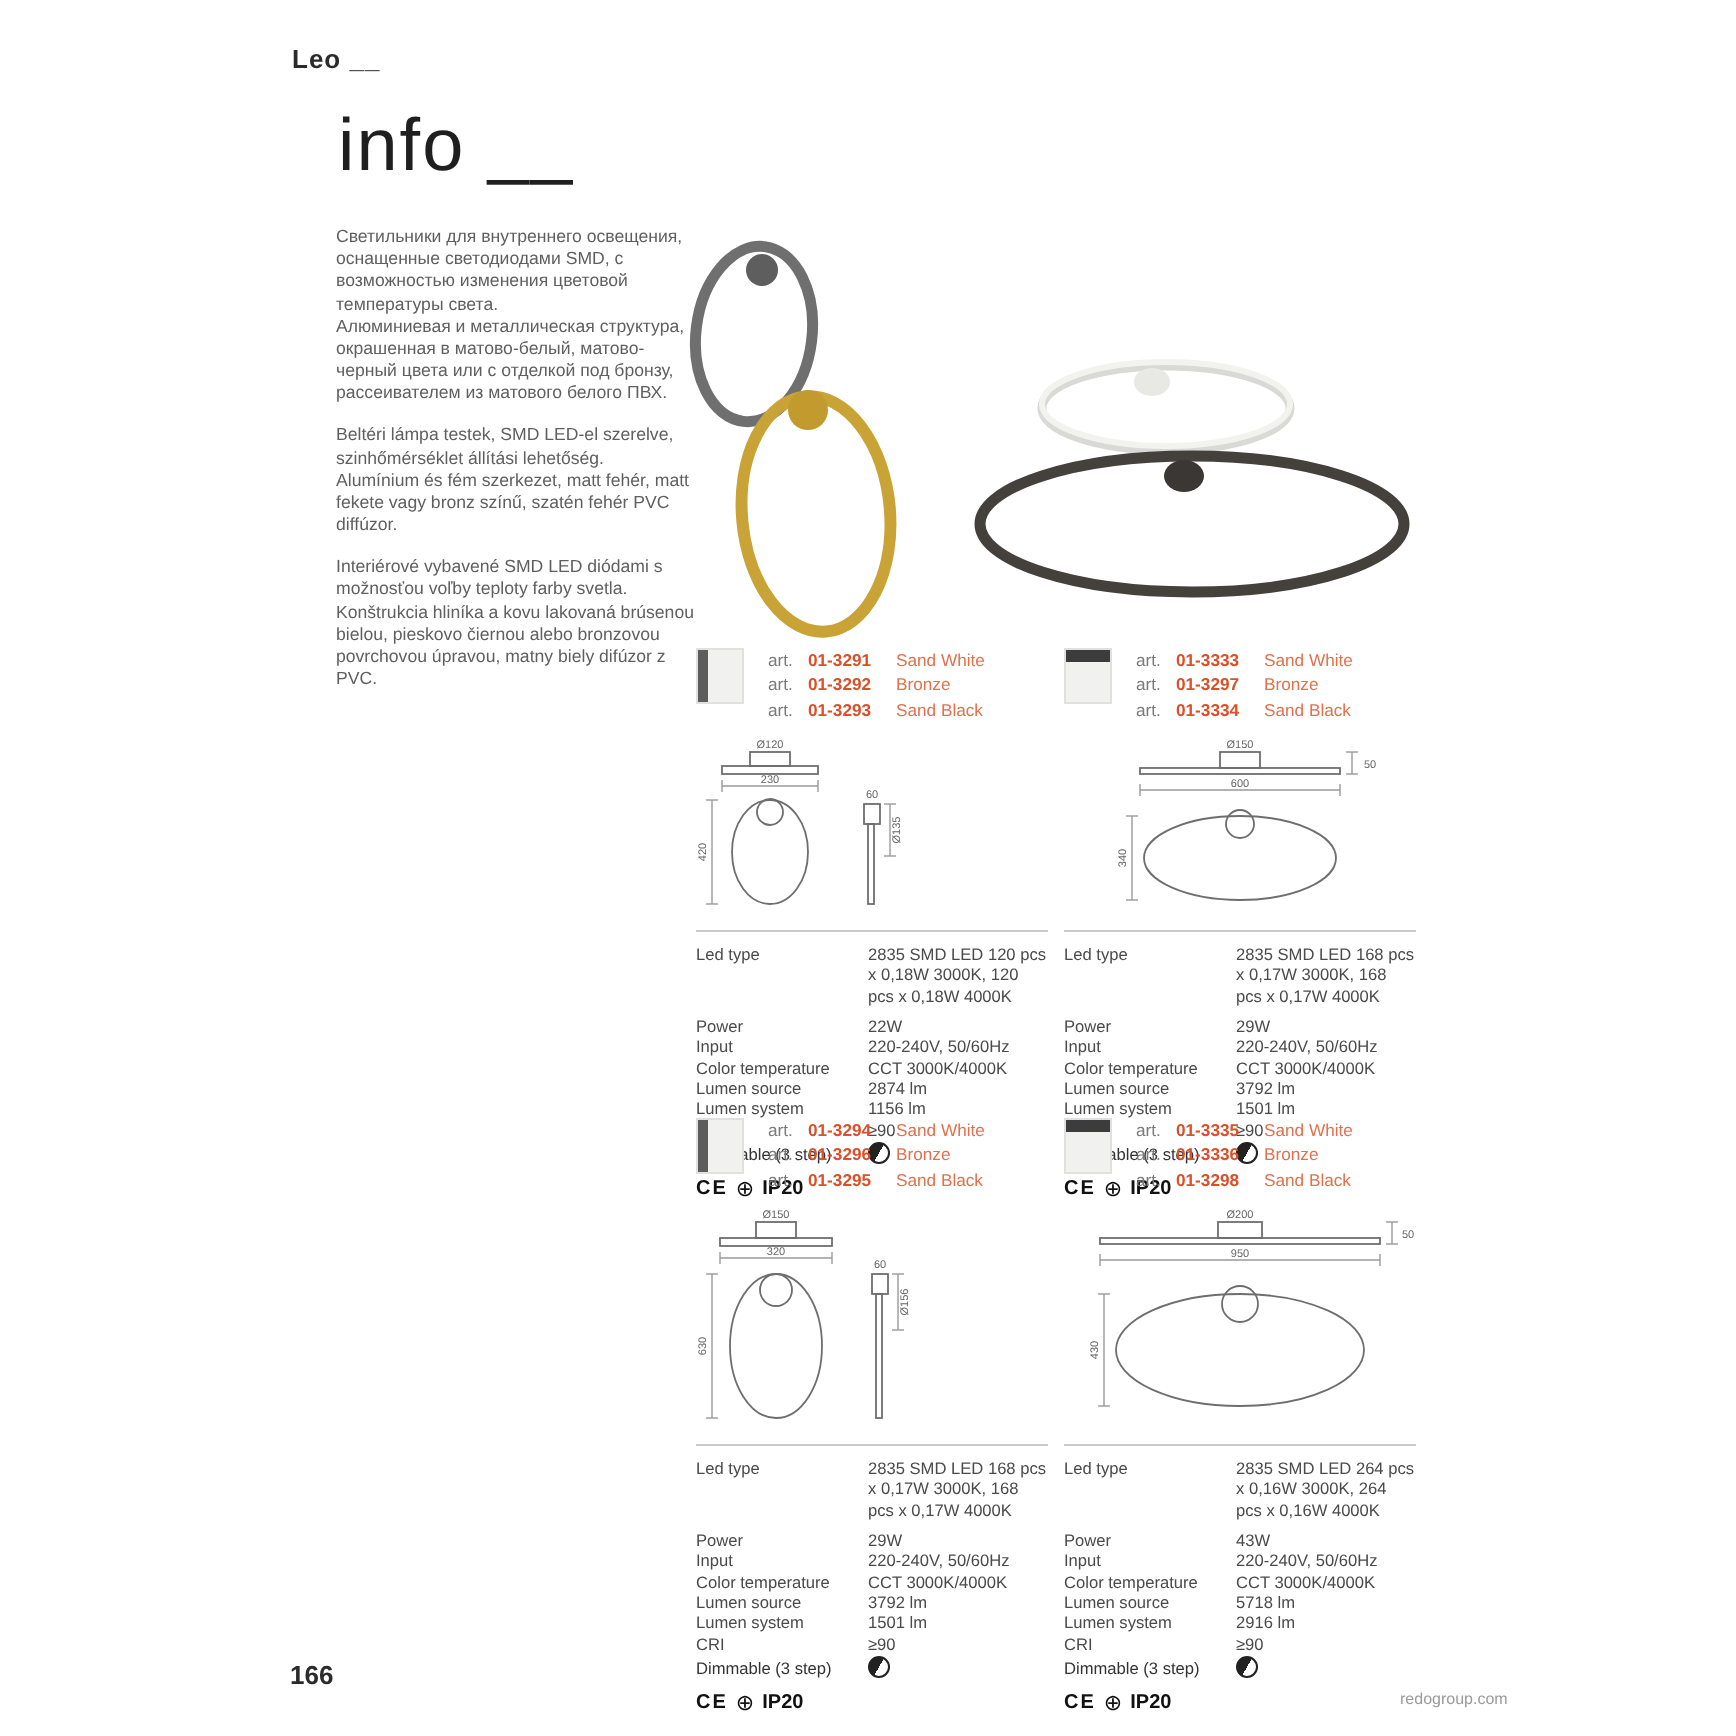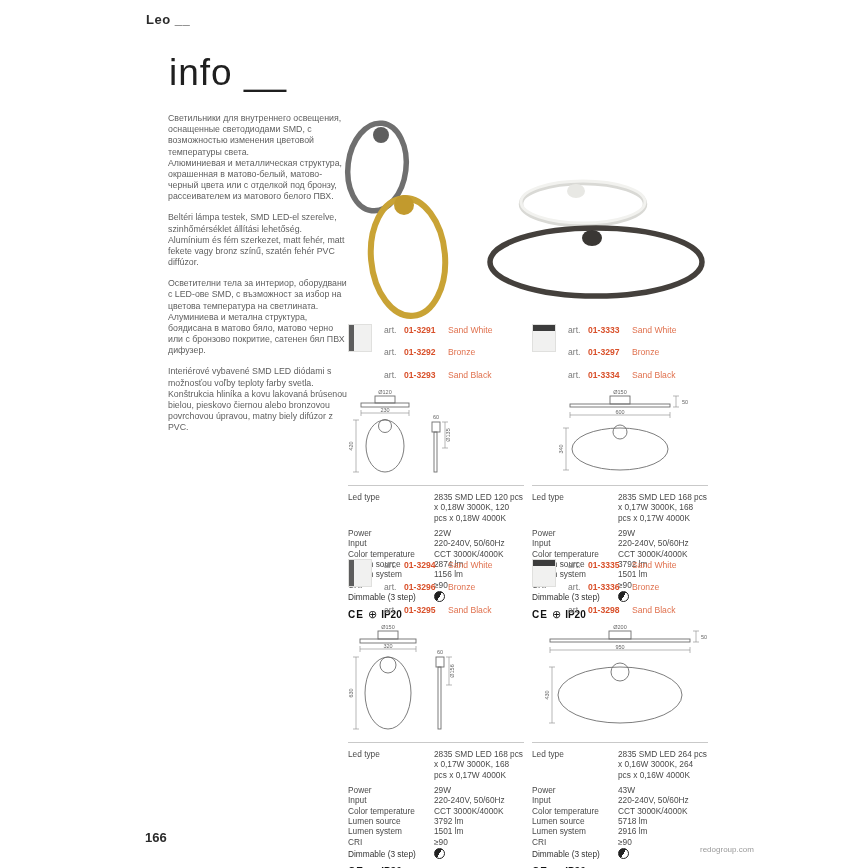--- a/index.html
+++ b/index.html
@@ -1,29 +1,29 @@
 <!DOCTYPE html>
 <html><head>
 <meta charset="utf-8">
 <style>
   html,body{margin:0;padding:0;}
   body{width:868px;height:868px;position:relative;background:#fff;
        font-family:"Liberation Sans", sans-serif;color:#333;overflow:hidden;}
-  .brand{position:absolute;left:146px;top:12px;font-size:13px;letter-spacing:.5px;color:#2b2b2b;font-weight:700;}
+  .brand{position:absolute;left:146px;top:22px;font-size:13px;letter-spacing:.5px;color:#2b2b2b;font-weight:700;}
   .title{position:absolute;left:169px;top:52px;font-size:37px;font-weight:300;color:#1f1f1f;letter-spacing:1px;}
   .desc{position:absolute;left:168px;top:113px;width:180px;}
   .desc p{margin:0 0 10px 0;font-size:8.8px;line-height:1.27;color:#5f5f5f;white-space:pre-line;}
   .desc p.en{color:#2e2e2e;font-weight:700;}
   .photo{position:absolute;}
   .pblock{position:absolute;width:176px;}
   .arts{display:flex;align-items:flex-start;}
   .swatch{width:22px;height:26px;background:#f1f1f0;border:1px solid #e0e0de;position:relative;margin-right:12px;flex:0 0 auto;}
   .swatch .edge{position:absolute;left:0;top:0;width:5px;height:100%;background:#5d5d5d;}
   .swatch.topedge .edge{width:100%;height:6px;background:#3c3c3c;}
-  .artrows{display:flex;flex-direction:column;gap:12px;padding-top:1px;}
+  .artrows{display:flex;flex-direction:column;gap:2px;padding-top:1px;}
   .artrow{font-size:8.6px;line-height:1.2;display:flex;gap:6px;white-space:nowrap;}
   .artrow .a{color:#7a7a7a;width:14px;}
   .artrow .n{color:#d9502a;font-weight:700;width:38px;}
   .artrow .f{color:#e0714e;}
   .diagram{display:block;margin-top:8px;}
   .diagram text{font-size:5.5px;fill:#666;}
   .diagram .ln{stroke:#9a9a9a;stroke-width:.7;fill:none;}
   .diagram .sh{stroke:#6e6e6e;stroke-width:.9;fill:none;}
   .sep{border:0;border-top:1px solid #c9c9c9;margin:7px 0 6px 0;}
   .specs{display:flex;flex-direction:column;gap:0;}
@@ -45,22 +45,20 @@
 <body>
 
 <div class="brand">Leo __</div>
 <div class="title">info __</div>
 
 <div class="desc">
   <p>Светильники для внутреннего освещения, оснащенные светодиодами SMD, с возможностью изменения цветовой температуры света.
 Алюминиевая и металлическая структура, окрашенная в матово-белый, матово-черный цвета или с отделкой под бронзу, рассеивателем из матового белого ПВХ.</p>
   <p>Beltéri lámpa testek, SMD LED-el szerelve, szinhőmérséklet állítási lehetőség.
 Alumínium és fém szerkezet, matt fehér, matt fekete vagy bronz színű, szatén fehér PVC diffúzor.</p>
-  <p>Осветителни тела за интериор, оборудвани с LED-ове SMD, с възможност за избор на цветова температура на светлината.
-Алуминиева и метална структура, боядисана в матово бяло, матово черно или с бронзово покритие, сатенен бял ПВХ дифузер.</p>
   <p>Interiérové vybavené SMD LED diódami s možnosťou voľby teploty farby svetla.
 Konštrukcia hliníka a kovu lakovaná brúsenou bielou, pieskovo čiernou alebo bronzovou povrchovou úpravou, matny biely difúzor z PVC.</p>
 </div>
 
 <svg class="photo" style="left:335px;top:115px;" width="130" height="210" viewBox="0 0 130 210">
   <ellipse cx="42" cy="52" rx="29" ry="44" transform="rotate(7 42 52)" fill="none" stroke="#6f6f6f" stroke-width="5.5"></ellipse>
   <circle cx="46" cy="20" r="8" fill="#5e5e5e"></circle>
   <ellipse cx="73" cy="142" rx="37" ry="59" transform="rotate(-5 73 142)" fill="none" stroke="#c9a335" stroke-width="6"></ellipse>
   <circle cx="69" cy="90" r="10" fill="#c29a2d"></circle>
 </svg>

